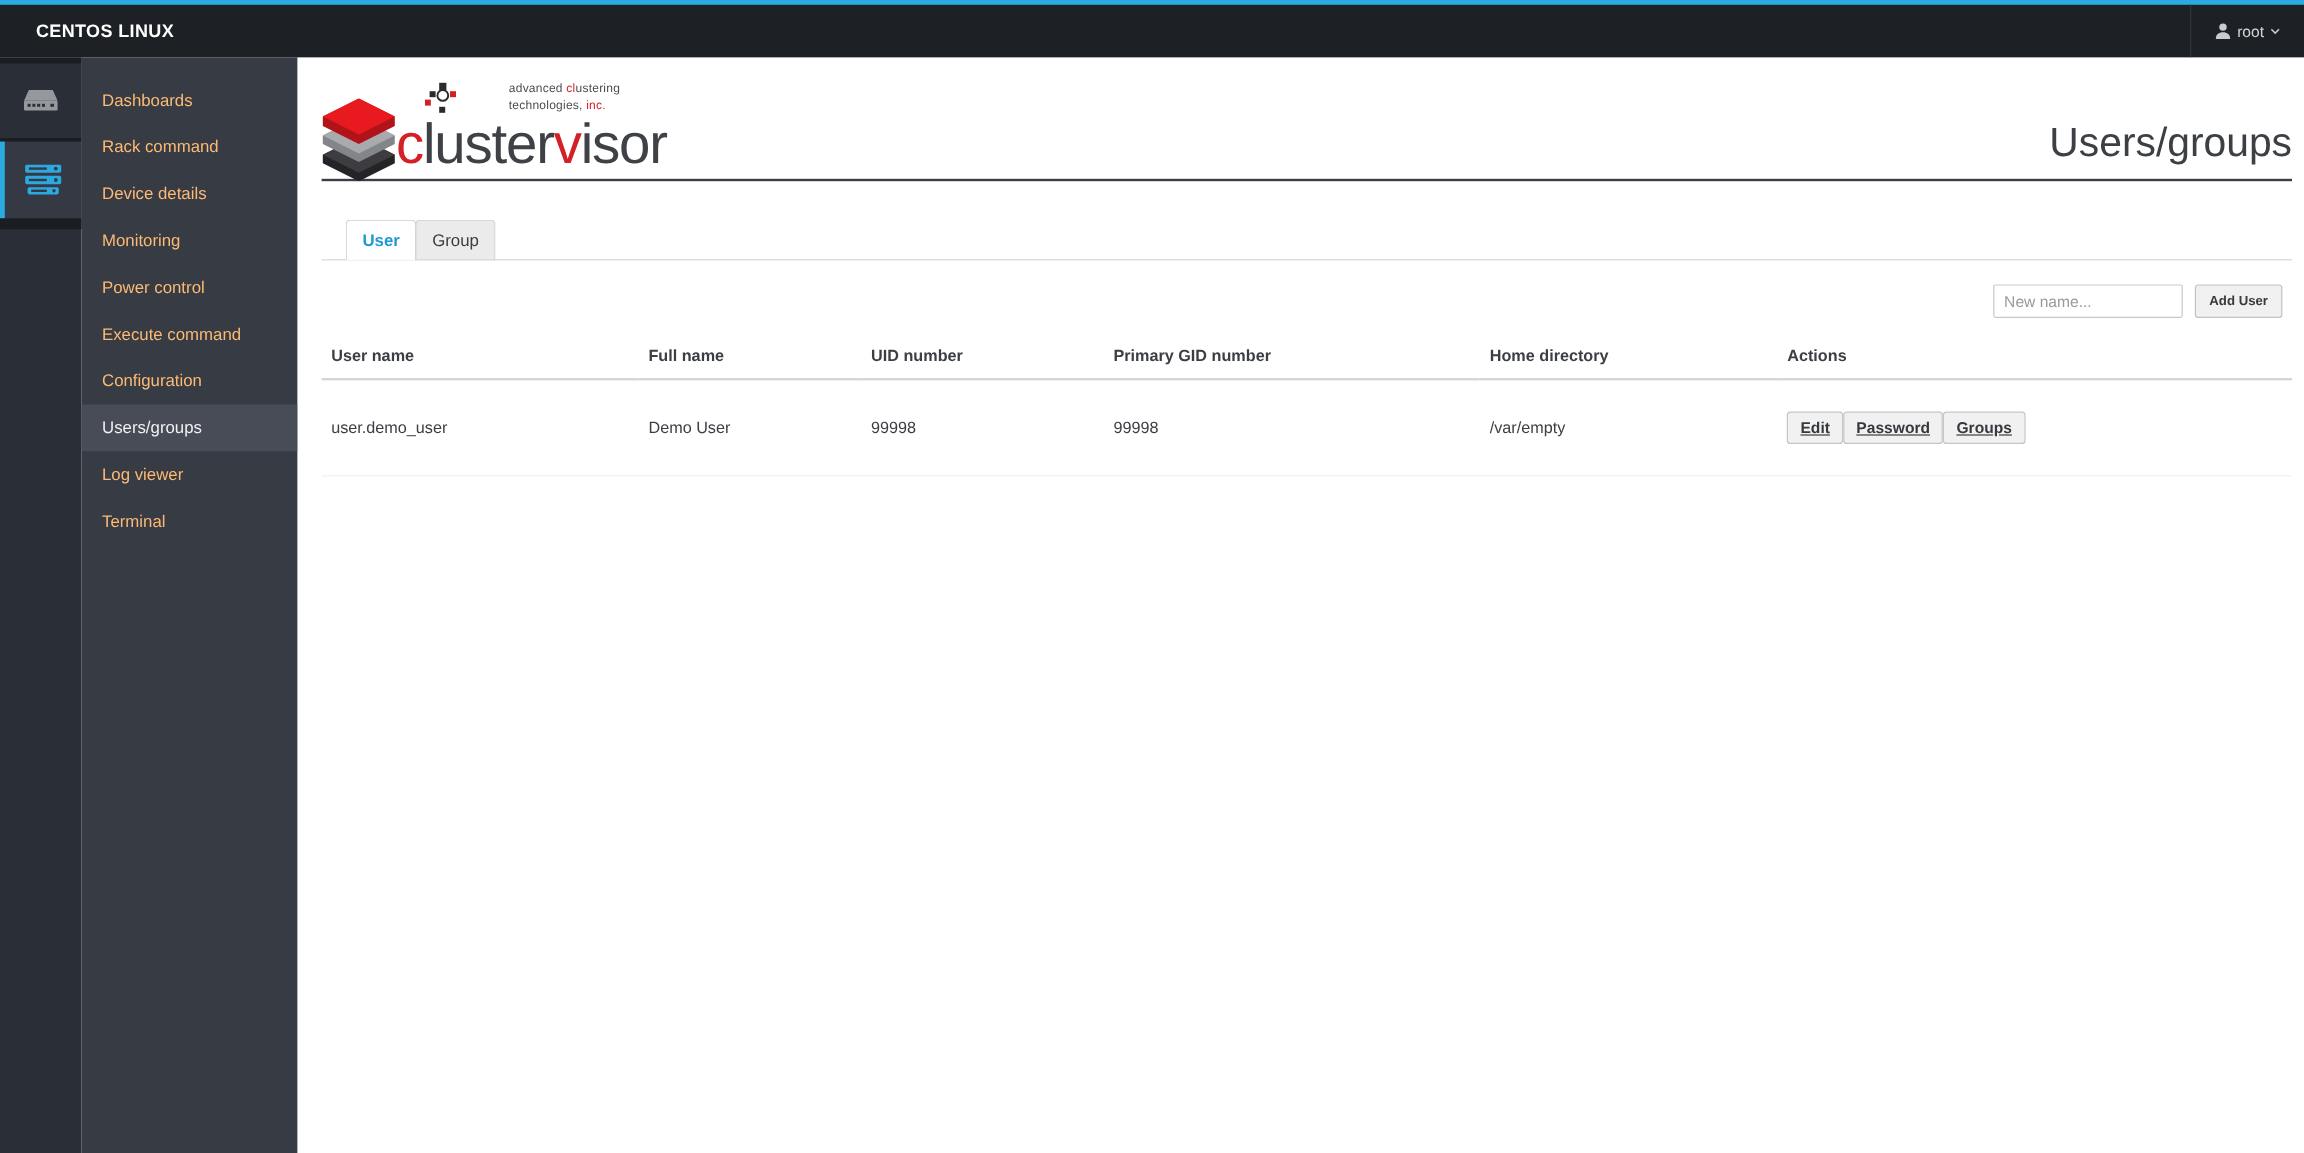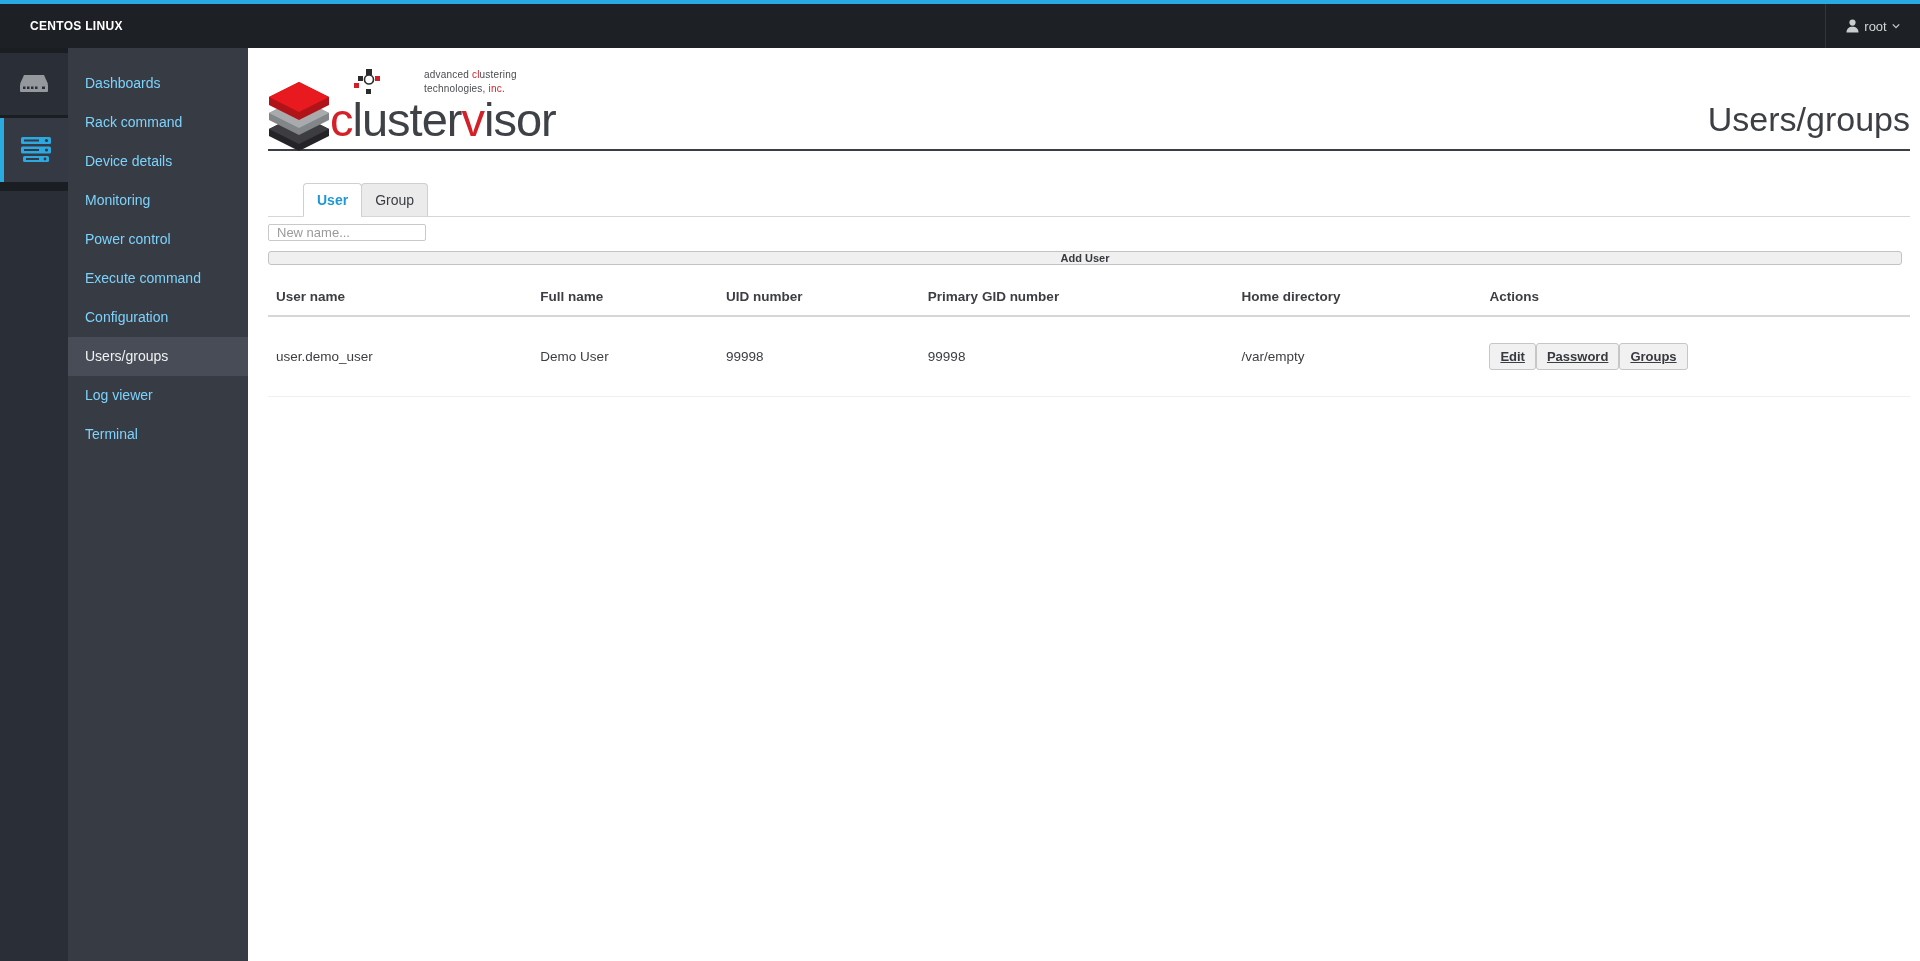--- a/index.html
+++ b/index.html
@@ -2,37 +2,37 @@
 <html><head>
 <meta charset="utf-8">
 <style>
   * { margin:0; padding:0; box-sizing:border-box; }
   html,body { width:1920px; height:961px; overflow:hidden;
     font-family:"Liberation Sans", sans-serif; background:#fff; }
 
   
   .topbar { position:absolute; left:0; top:0; width:1920px; height:48px;
     background:#1d2024; border-top:4px solid #29abe2; display:flex; align-items:center; }
-  .brand { color:#fff; font-size:12px; font-weight:bold; padding-left:30px; letter-spacing:.3px; }
+  .brand { color:#fff; font-size:15px; font-weight:bold; padding-left:30px; letter-spacing:.3px; }
   .topbar-right { margin-left:auto; height:44px; width:95px; display:flex; align-items:center;
     justify-content:center; gap:5px; border-left:1px solid #32363c; cursor:pointer; }
   .topbar-right span { color:#d4d6d8; font-size:13px; }
   .chev { width:8px; height:8px; display:inline-block; }
 
   
   .rail { position:absolute; left:0; top:48px; width:68px; bottom:0; background:#2a2e36; }
   .rail .gap { height:5px; background:#1a1d22; }
   .rail .gap2 { height:3px; background:#1a1d22; }
   .rail .gap3 { height:9px; background:#1a1d22; }
   .iconblock { height:62px; display:flex; align-items:center; justify-content:center;
     background:#2a2e36; cursor:pointer; }
   .iconblock.active { height:64px; background:#343944; border-left:4px solid #29abe2; }
   .menu { position:absolute; left:68px; top:48px; width:180px; bottom:0; background:#373b44;
     padding-top:16px; }
-  .menu-item { height:39px; line-height:39px; padding-left:17px; color:#7dd3fc; font-size:14px;
+  .menu-item { height:39px; line-height:39px; padding-left:17px; color:#fdba74; font-size:14px;
     cursor:pointer; white-space:nowrap; }
   .menu-item.active { background:#474c56; color:#f0f1f2; }
 
   
   .content { position:absolute; left:248px; top:48px; right:0; bottom:0; background:#fff;
     padding:0 10px 0 20px; }
 
   .logo-row { position:relative; height:103px; border-bottom:2px solid #3a3f45; }
   .cube { position:absolute; left:0; top:29px; }
   .word { position:absolute; left:62px; top:48px; font-size:47px; letter-spacing:-1px;
@@ -40,26 +40,26 @@
   .word .red { color:#d42027; }
   .tagline { position:absolute; left:86px; top:20px; display:flex; gap:6px; align-items:flex-start; }
   .tagline .txt { font-size:10px; line-height:1.35; color:#4a4d52; letter-spacing:.2px;margin-left:32px; }
   .tagline .red { color:#d01f26; }
   .page-title { position:absolute; right:0; bottom:10px; font-size:34px; color:#3c3f44; }
 
   .tabs-row { margin-top:32px; height:34px; border-bottom:1px solid #d6d6d6;
     padding-left:20px; display:flex; }
   .tab { height:34px; padding:0 13px; line-height:33px; font-size:14px; color:#3a3d42;
     background:#ebebeb; border:1px solid #cfcfcf; border-bottom:1px solid #d6d6d6;
-    border-radius:4px 4px 0 0; margin-bottom:-1px; cursor:pointer;margin-left:15px; }
+    border-radius:4px 4px 0 0; margin-bottom:-1px; cursor:pointer; }
   .tab.active { background:#fff; color:#1f98d6; font-weight:bold; border-bottom:1px solid #fff; }
   .tab + .tab { margin-left:-1px; }
 
   .controls-row { margin-top:20px; height:28px; display:flex; justify-content:flex-end;
-    gap:10px; padding-right:8px;flex-direction:column; }
+    align-items:center; gap:10px; padding-right:8px; }
   .new-name { width:158px; height:28px; border:1px solid #c9c9c9; border-radius:2px;
     padding:0 8px; font-size:13px; color:#333; font-family:"Liberation Sans",sans-serif; }
   .new-name::placeholder { color:#9a9a9a; }
   .btn { height:28px; padding:0 11px; background:#f0f0f0; border:1px solid #c3c3c3;
     border-radius:3px; font-size:11px; font-weight:bold; color:#36393d; cursor:pointer;
     font-family:"Liberation Sans",sans-serif; }
 
   table.users { width:100%; margin-top:16px; border-collapse:collapse; table-layout:fixed; }
   table.users th { text-align:left; font-size:13.5px; font-weight:bold; color:#3b3e43;
     padding:8px 8px 11px 8px; border-bottom:2px solid #d6d6d6;margin-top:36px; }

